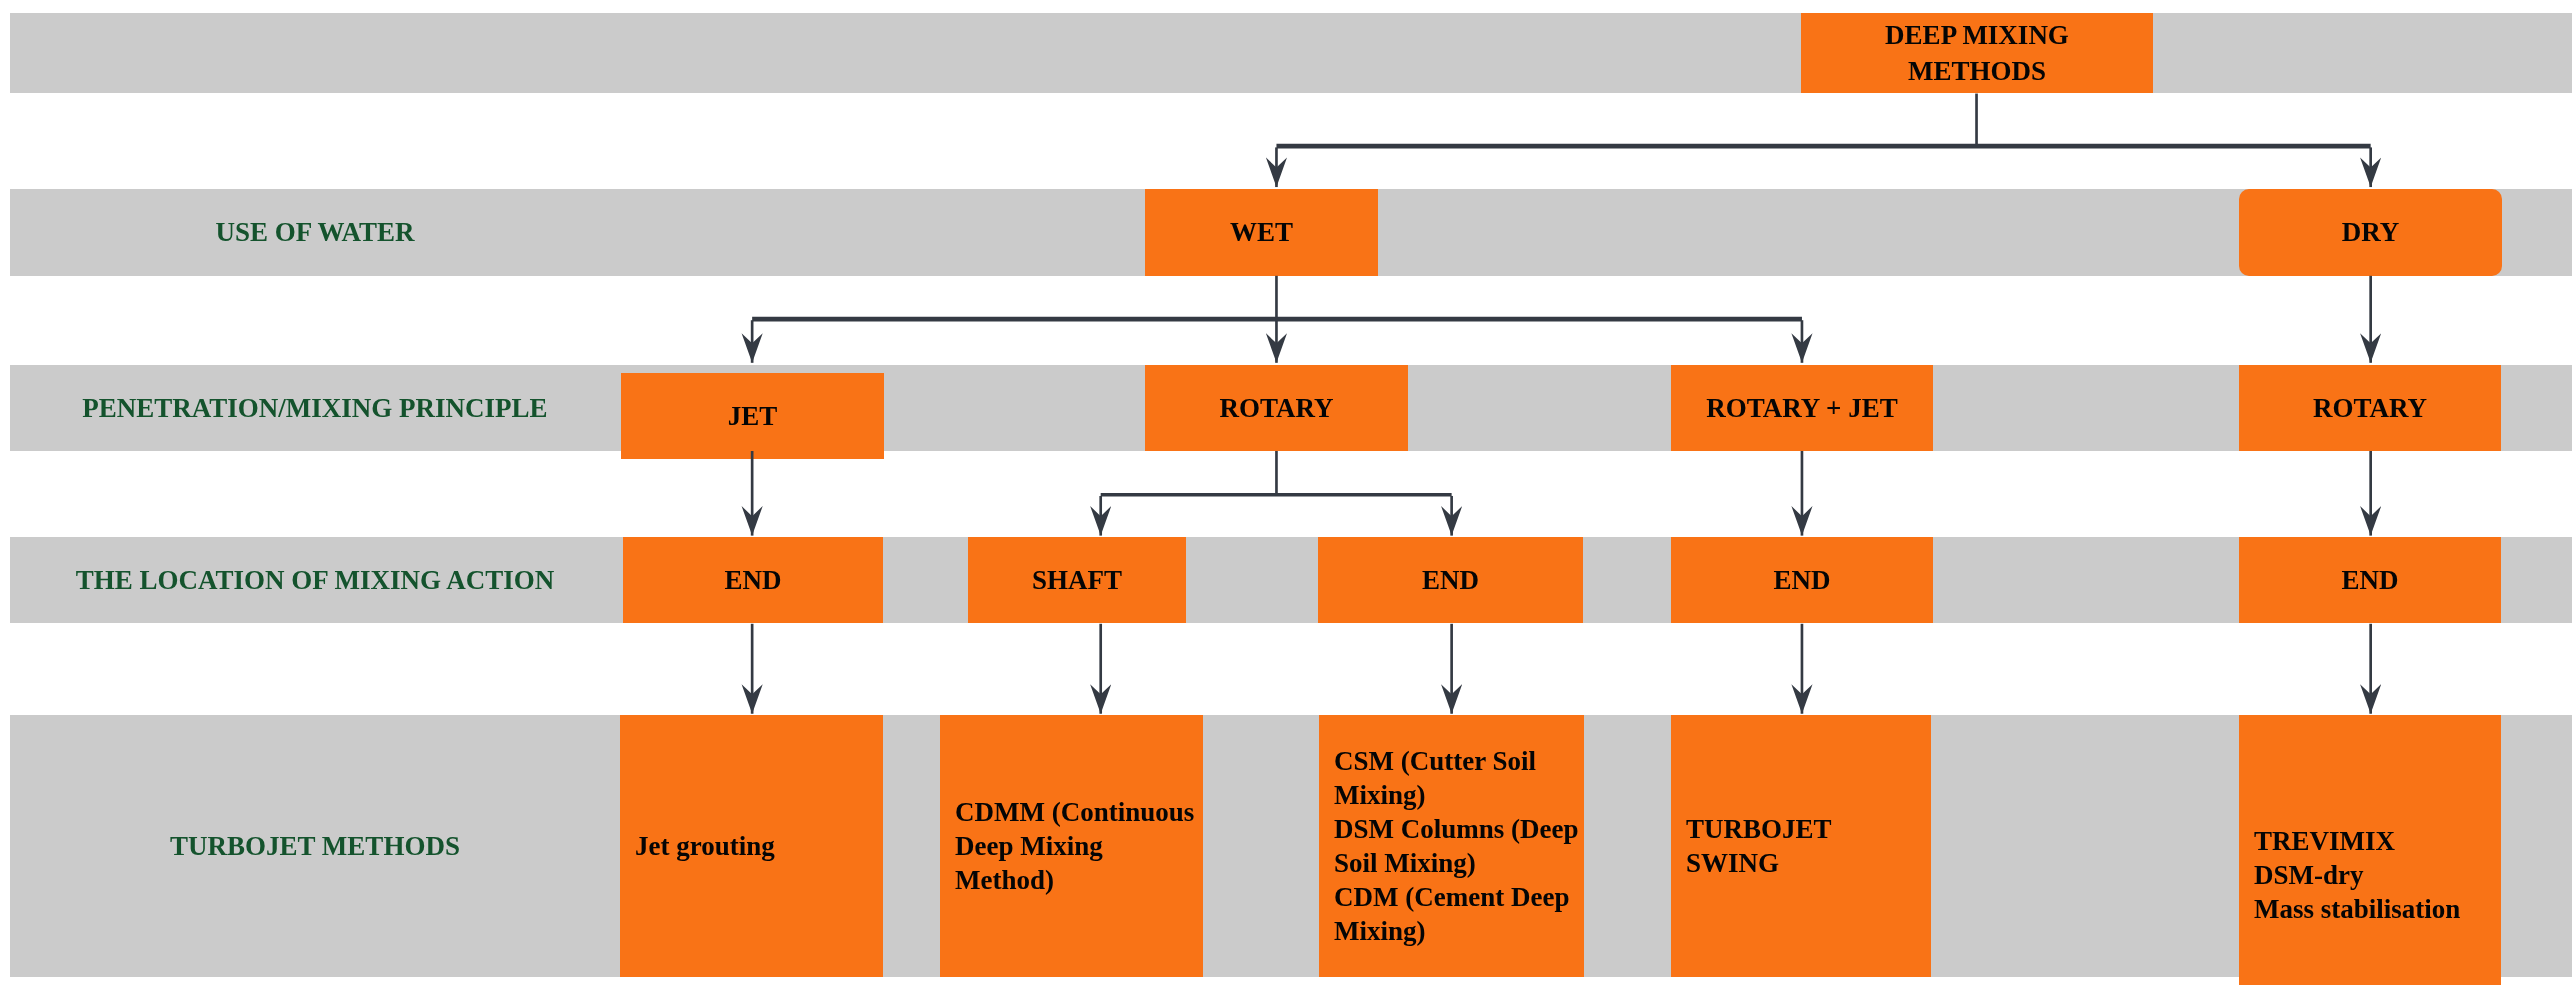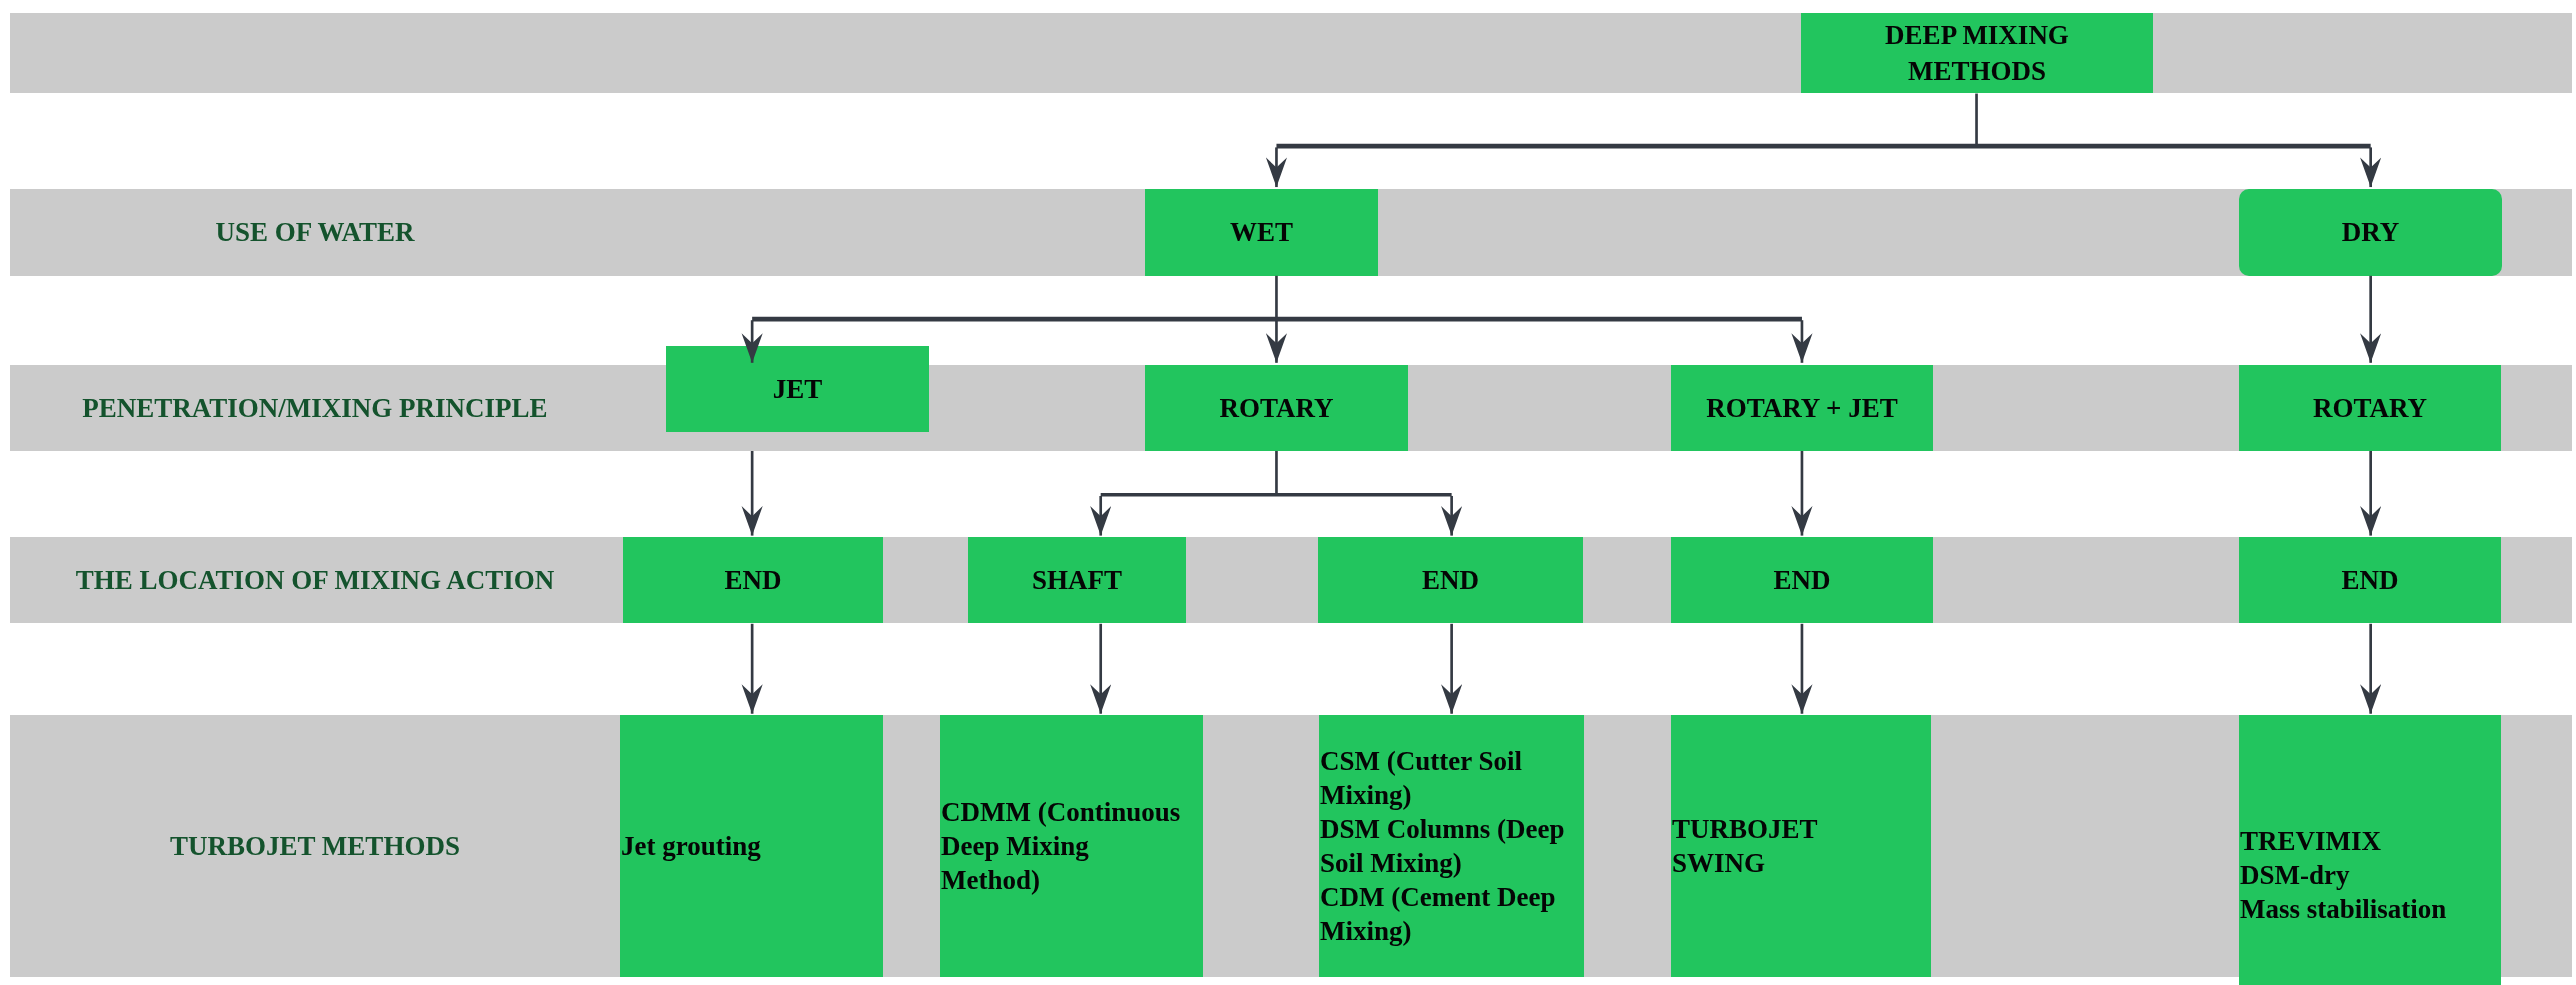--- a/index.html
+++ b/index.html
@@ -18,35 +18,35 @@
     background: #ffffff;
   }
   .band {
     position: absolute;
     left: 9.5px;
     width: 2562px;
     background: #cbcbcb;
   }
   .node {
     position: absolute;
-    background: #22c55e;
+    background: #f97316;
     display: flex;
     align-items: center;
     justify-content: center;
     color: #050505;
     font-weight: bold;
     font-size: 27px;
     letter-spacing: 0px;
     text-align: center;
     white-space: pre-line;
   }
   .node.example {
     justify-content: flex-start;
     text-align: left;
-    padding-left: 1px;
+    padding-left: 15px;
     box-sizing: border-box;
     font-size: 27px;
     line-height: 34px;
   }
   .row-label {
     position: absolute;
     left: 9.5px;
     width: 611px;
     display: flex;
     align-items: center;
@@ -87,21 +87,21 @@
   <div class="row-label" style="top:365px; height:86px;">PENETRATION/MIXING PRINCIPLE</div>
   <div class="row-label" style="top:537px; height:86px;">THE LOCATION OF MIXING ACTION</div>
   <div class="row-label" style="top:715px; height:262px;">TURBOJET METHODS</div>
 
   <div class="node title-box" style="left:1801px; top:13px; width:352px; height:80px;">DEEP MIXING
 METHODS</div>
 
   <div class="node" style="left:1145px; top:189px; width:233px; height:87px;">WET</div>
   <div class="node" style="left:2239px; top:189px; width:263px; height:87px;border-radius:10px;">DRY</div>
 
-  <div class="node" style="left:621px; top:346px; width:263px; height:86px;margin-left:45px;">JET</div>
+  <div class="node" style="left:621px; top:373px; width:263px; height:86px;">JET</div>
   <div class="node" style="left:1145px; top:365px; width:263px; height:86px;">ROTARY</div>
   <div class="node" style="left:1671px; top:365px; width:262px; height:86px;">ROTARY + JET</div>
   <div class="node" style="left:2239px; top:365px; width:262px; height:86px;">ROTARY</div>
 
   <div class="node" style="left:623px; top:537px; width:260px; height:86px;">END</div>
   <div class="node" style="left:968px; top:537px; width:218px; height:86px;">SHAFT</div>
   <div class="node" style="left:1318px; top:537px; width:265px; height:86px;">END</div>
   <div class="node" style="left:1671px; top:537px; width:262px; height:86px;">END</div>
   <div class="node" style="left:2239px; top:537px; width:262px; height:86px;">END</div>
 

